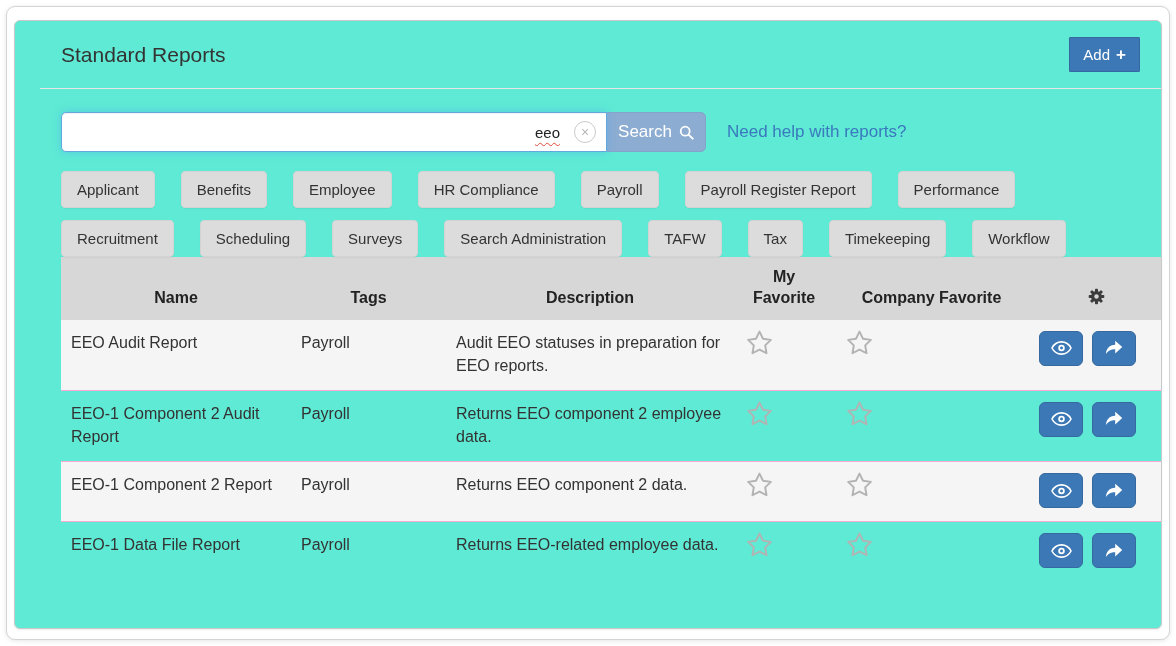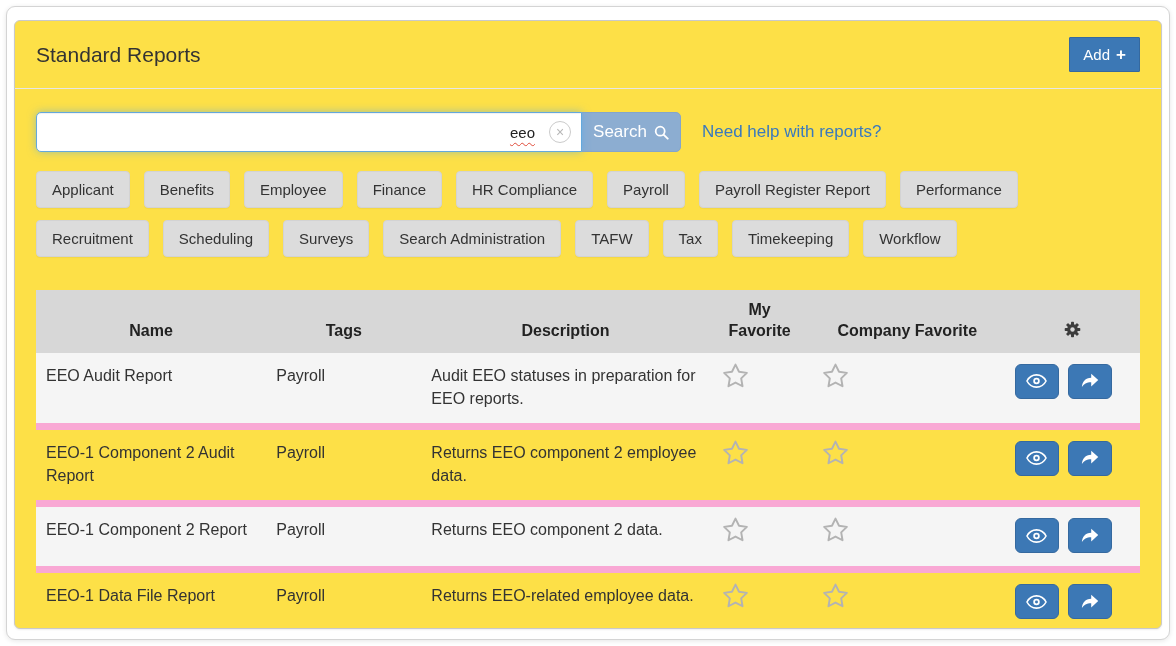--- a/index.html
+++ b/index.html
@@ -15,23 +15,24 @@
     position: absolute; inset: 6px;
     border: 1px solid #d4d4d4;
     border-radius: 9px;
     box-shadow: 0 1px 5px rgba(0,0,0,.10);
     background: #fff;
   }
   .card {
     position: absolute; left: 7px; right: 7px; top: 13px; bottom: 10px;
     border: 1px solid #c9c9c9;
     border-radius: 6px;
-    background: #fde047;
+    background: #5eead4;
     box-shadow: 0 1px 2px rgba(0,0,0,.07);
     overflow: hidden;
+    padding-left: 25px;
   }
   
   .card-header {
     display: flex; align-items: center; justify-content: space-between;
     padding: 16px 21px;
     border-bottom: 1px solid #e6e6e6;
   }
   .page-title { font-size: 21px; color: #333; font-weight: 400; }
   .add-btn {
     background: #3c78b5; border: 1px solid #35699f; border-radius: 1px;
@@ -64,38 +65,38 @@
     font-size: 14px; line-height: 1; background: #fff; cursor: pointer;
   }
   .search-btn {
     width: 100px; background: #8cadd1; border: 1px solid #84a5cb;
     border-radius: 0 5px 5px 0; margin-left: -1px;
     color: #fff; font-size: 17px; cursor: pointer; font-family: Liberation Sans, sans-serif;
     display: flex; align-items: center; justify-content: center; gap: 7px;
   }
   .help-link { margin-left: 21px; color: #3a79bd; font-size: 17px; text-decoration: none; cursor: pointer; }
   
-  .tags { display: flex; flex-wrap: wrap; gap: 12px 14px; max-width: 1020px; margin-bottom: 33px; }
+  .tags { display: flex; flex-wrap: wrap; gap: 12px 26px; max-width: 1020px; }
   .tag-btn {
     background: #dcdcdc; border: 1px solid #d3d3d3; border-radius: 4px;
     padding: 9px 15px; font-size: 15px; color: #333; cursor: pointer;
     font-family: inherit; box-shadow: 0 1px 1px rgba(0,0,0,.04);
   }
   
   table { width: 100%; border-collapse: collapse; table-layout: fixed; }
   thead th {
     background: #d7d7d7; vertical-align: bottom; text-align: center;
     padding: 10px 10px 11px; font-size: 16px; font-weight: bold;
     color: #222; line-height: 1.3;
   }
   thead th.col-actions { text-align: center; padding-bottom: 9px; }
   tbody td {
     padding: 11px 10px 13px; vertical-align: top;
     font-size: 16px; color: #333; line-height: 1.45;
-    border-top: 7px solid #f9a8d4;
+    border-top: 1px solid #f9a8d4;
   }
   tbody tr:first-child td { border-top: none; }
   tbody tr:nth-child(odd) { background: #f5f5f5; }
   td.star-cell { padding-top: 8px; }
   .star-btn { background: none; border: none; padding: 0; cursor: pointer; line-height: 0; }
   .btn-group { display: flex; gap: 9px; justify-content: flex-end; padding-right: 18px; }
   .action-btn {
     width: 46px; height: 35px; background: #3c78b5;
     border: 1px solid #35699f; border-radius: 6px; cursor: pointer;
     display: flex; align-items: center; justify-content: center;
@@ -134,21 +135,20 @@
             </span>
           </button>
         </div>
         <a class="help-link">Need help with reports?</a>
       </div>
 
       <div class="tags">
         <button class="tag-btn">Applicant</button>
         <button class="tag-btn">Benefits</button>
         <button class="tag-btn">Employee</button>
-        <button class="tag-btn">Finance</button>
         <button class="tag-btn">HR Compliance</button>
         <button class="tag-btn">Payroll</button>
         <button class="tag-btn">Payroll Register Report</button>
         <button class="tag-btn">Performance</button>
         <button class="tag-btn">Recruitment</button>
         <button class="tag-btn">Scheduling</button>
         <button class="tag-btn">Surveys</button>
         <button class="tag-btn">Search Administration</button>
         <button class="tag-btn">TAFW</button>
         <button class="tag-btn">Tax</button>

